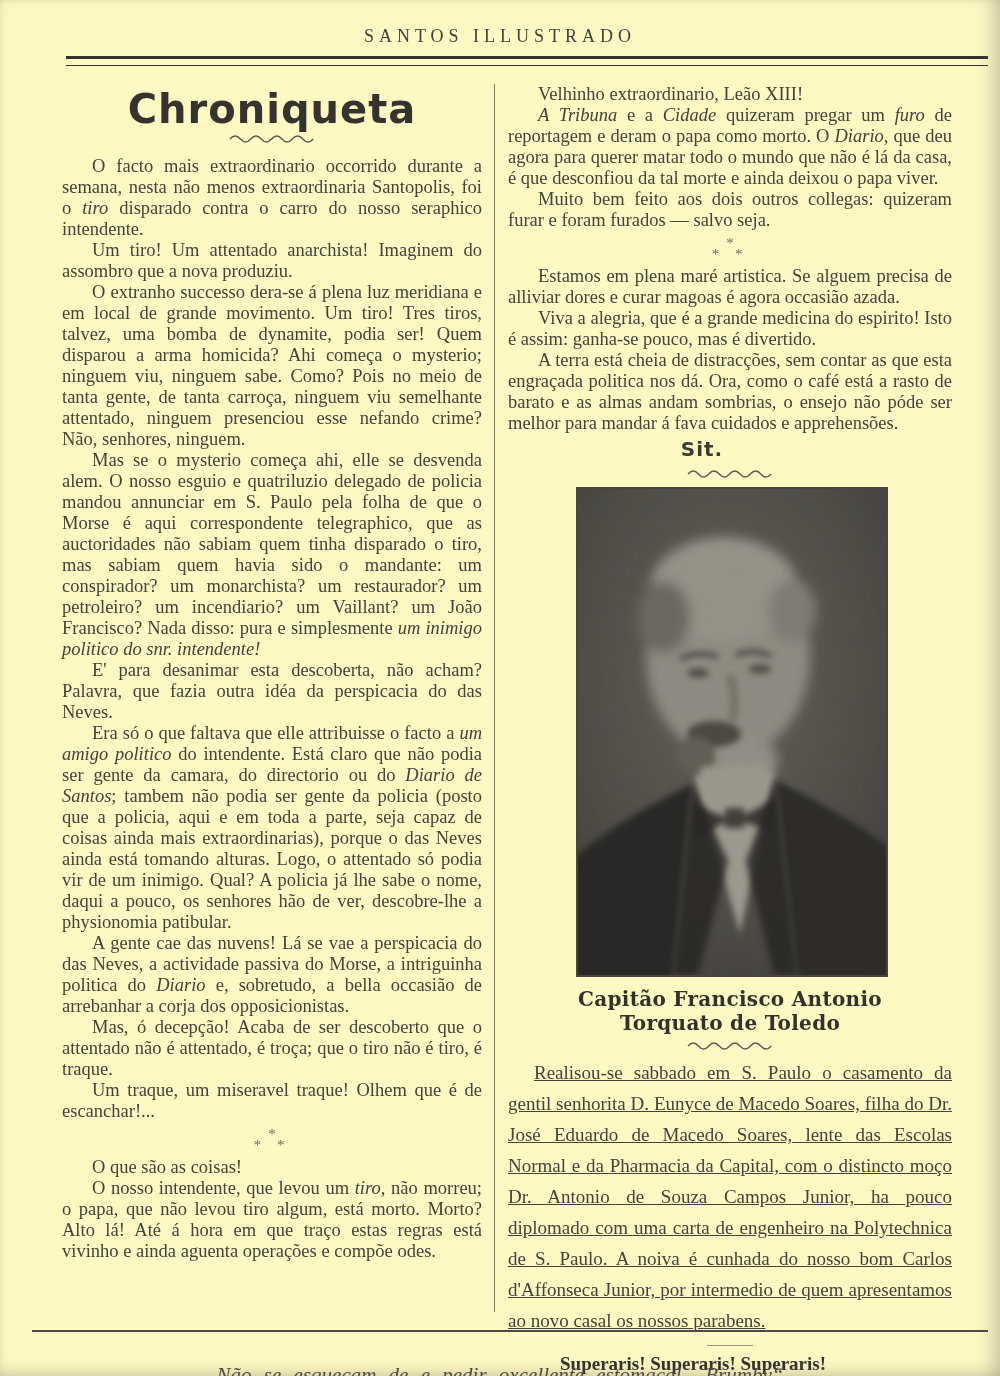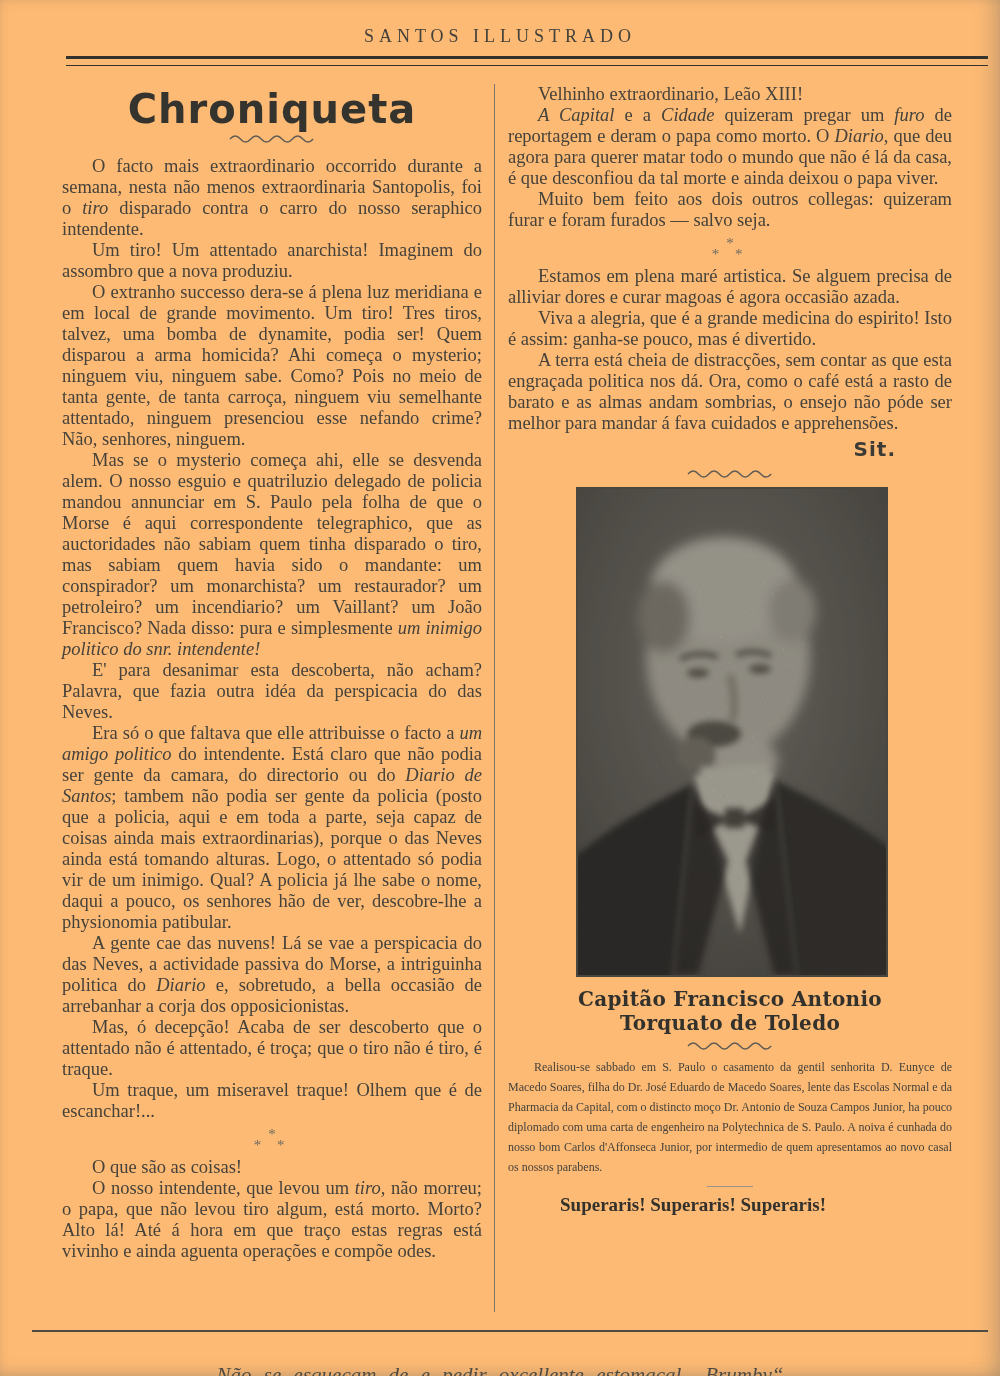--- a/index.html
+++ b/index.html
@@ -1,18 +1,18 @@
 <!DOCTYPE html>
 <html><head>
 <meta charset="utf-8">
 <style>
   html,body { margin:0; padding:0; background:#d8d5cf; }
   .page {
     position:relative; width:1000px; height:1376px; margin:0 auto;
-    background:#fdba74; overflow:hidden;
+    background:#fef9c3; overflow:hidden;
     font-family:"Liberation Serif", serif; color:#45423b;
   }
   .page::after {
     content:""; position:absolute; inset:0; pointer-events:none;
     box-shadow: inset -16px 0 20px -10px rgba(115,110,100,.38),
                 inset 0 -12px 16px -9px rgba(115,110,100,.28),
                 inset 5px 0 12px -7px rgba(115,110,100,.18),
                 inset 0 4px 10px -7px rgba(115,110,100,.18);
   }
   .masthead {
@@ -43,34 +43,34 @@
   .wave.mid { margin:8px auto 8px; }
   .wave.under-caption { margin:6px auto 6px; }
 
   .para { margin:0; text-align:justify; text-indent:30px; font-size:18.5px; line-height:21px; }
   .it { font-style:italic; }
 
   .asterism { text-align:center; padding:7px 0 6px; color:#6e6a61; font-size:15px; line-height:11px; }
   .asterism .row2 { letter-spacing:6px; }
 
   .signature {
-    text-align:right; padding-right:56px; margin-top:3px;
+    text-align:center; padding-right:56px; margin-top:3px;
     font-family:"DejaVu Sans", sans-serif; font-weight:bold;
     font-size:20px; letter-spacing:1px; color:#3c3a34;
   }
 
   .photo-figure { margin:4px auto 0; width:308px; }
   .photo-frame { display:block; border:2px solid #49463f; background:#6b6862; }
   .caption {
     margin-top:10px; text-align:center;
     font-family:"DejaVu Serif", serif; font-weight:bold;
     font-size:20px; letter-spacing:.3px; color:#33312b;
   }
 
-  .wedding .para { font-size:12px; line-height:20px; text-indent:26px; }
+  .wedding .para { font-size:19px; line-height:31px; text-indent:26px;text-decoration:underline; }
 
   .dash { width:46px; height:1px; background:#9a968d; margin:9px auto 0; }
   .closing { margin-top:7px; padding-left:52px; font-weight:bold; font-size:19px; color:#33312c; }
 </style>
 </head>
 <body>
 
 <div class="page">
 
   <div class="masthead">SANTOS ILLUSTRADO</div>
@@ -99,21 +99,21 @@
     </div>
     <div>
         <p class="para"><span>O que são as coisas!</span></p>
         <p class="para"><span>O nosso intendente, que levou um </span><span class="it">tiro,</span><span> não morreu; o papa, que não levou tiro algum, está morto. Morto? Alto lá! Até á hora em que traço estas regras está vivinho e ainda aguenta operações e compõe odes.</span></p>
       </div>
   </div>
 
   <div class="col right">
     <div>
         <p class="para"><span>Velhinho extraordinario, Leão XIII!</span></p>
-        <p class="para"><span class="it">A Capital</span><span> e a </span><span class="it">Cidade</span><span> quizeram pregar um </span><span class="it">furo</span><span> de reportagem e deram o papa como morto. O </span><span class="it">Diario</span><span>, que deu agora para querer matar todo o mundo que não é lá da casa, é que desconfiou da tal morte e ainda deixou o papa viver.</span></p>
+        <p class="para"><span class="it">A Tribuna</span><span> e a </span><span class="it">Cidade</span><span> quizeram pregar um </span><span class="it">furo</span><span> de reportagem e deram o papa como morto. O </span><span class="it">Diario</span><span>, que deu agora para querer matar todo o mundo que não é lá da casa, é que desconfiou da tal morte e ainda deixou o papa viver.</span></p>
         <p class="para"><span>Muito bem feito aos dois outros collegas: quizeram furar e foram furados — salvo seja.</span></p>
       </div>
     <div class="asterism">
       <div>*</div>
       <div class="row2">* *</div>
     </div>
     <div>
         <p class="para"><span>Estamos em plena maré artistica. Se alguem precisa de alliviar dores e curar magoas é agora occasião azada.</span></p>
         <p class="para"><span>Viva a alegria, que é a grande medicina do espirito! Isto é assim: ganha-se pouco, mas é divertido.</span></p>
         <p class="para"><span>A terra está cheia de distracções, sem contar as que esta engraçada politica nos dá. Ora, como o café está a rasto de barato e as almas andam sombrias, o ensejo não póde ser melhor para mandar á fava cuidados e apprehensões.</span></p>

